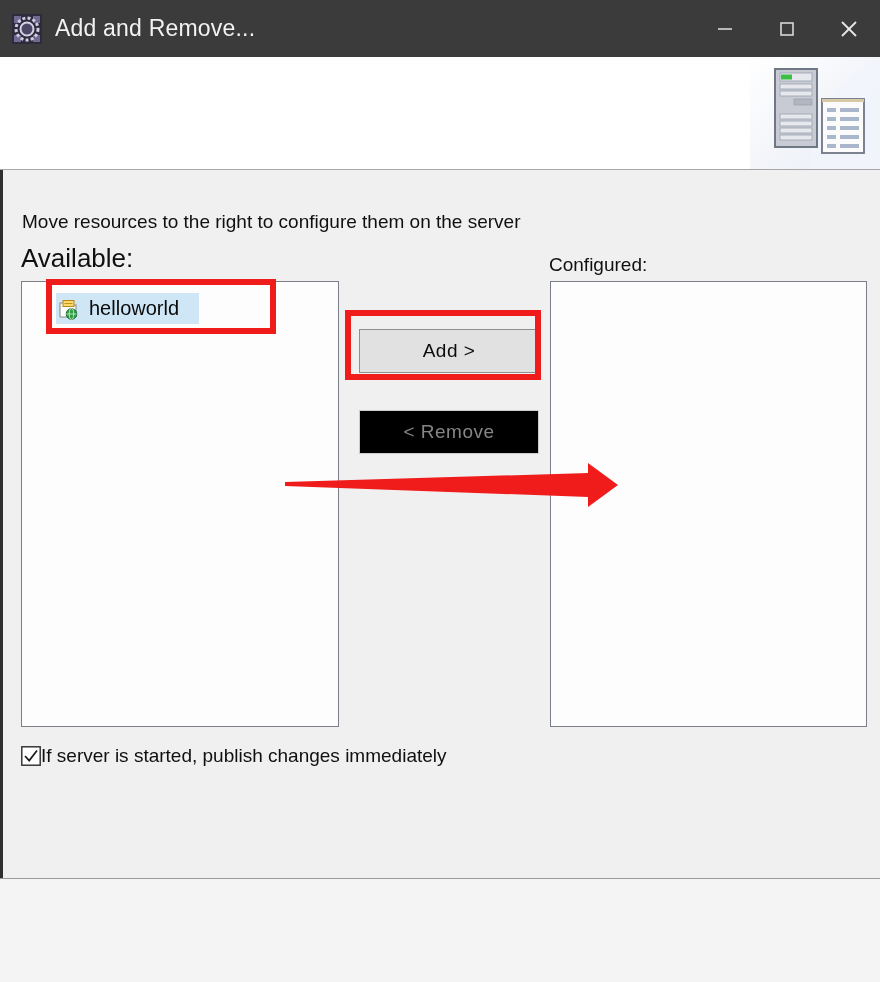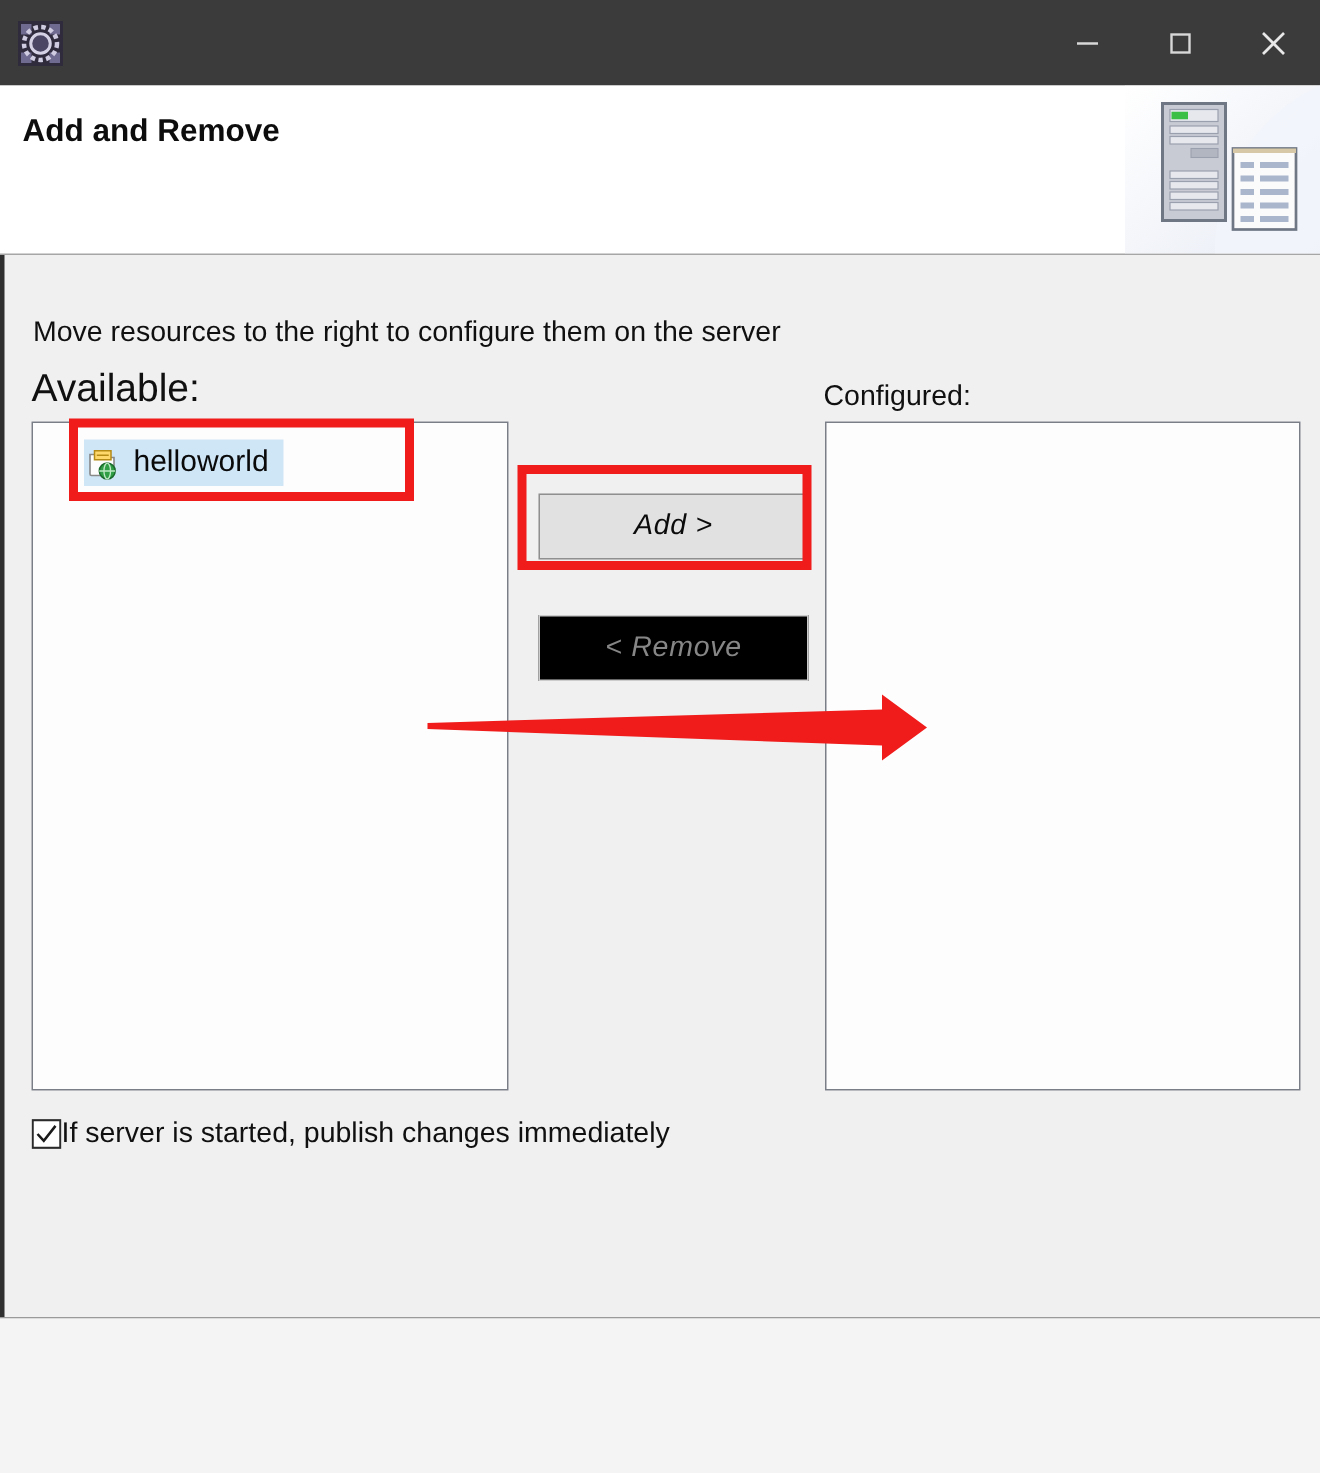--- a/index.html
+++ b/index.html
@@ -118,21 +118,21 @@
   #list-available { left: 21px; width: 318px; }
   #list-configured { left: 550px; width: 317px; }
 
   .list-item {
     position: absolute;
     left: 34px; top: 11px;
     height: 31px;
     display: flex;
     align-items: center;
     background: #cfe6f7;
-    padding-right: 10px;
+    padding-right: 20px;
     justify-content: space-between;
   }
   .list-item-icon { width: 24px; height: 24px; flex: 0 0 auto; }
   .list-item-label {
     font-size: 20px;
     color: #0a0a0a;
     margin-left: 9px;
     white-space: nowrap;
   }
 
@@ -142,21 +142,20 @@
     left: 359px;
     width: 180px;
     height: 44px;
     font-size: 19px;
     font-family: "Liberation Sans", sans-serif;
     box-sizing: border-box;
     display: flex;
     align-items: center;
     justify-content: center;
     letter-spacing: 0.5px;
-    font-style: italic;
   }
   .xfer-enabled {
     background: #e1e1e1;
     border: 1px solid #8f8f8f;
     color: #0b0b0b;
   }
   .xfer-disabled {
     background: #000000;
     border: 1px solid #cccccc;
     color: #868686;
@@ -232,20 +231,21 @@
       <rect x="0" y="0" width="30" height="30" fill="#2f2b3d"></rect>
       <g fill="#6f6a90">
         <rect x="2" y="2" width="7" height="7"></rect>
         <rect x="21" y="2" width="7" height="7"></rect>
         <rect x="2" y="21" width="7" height="7"></rect>
         <rect x="21" y="21" width="7" height="7"></rect>
       </g>
       <circle cx="15" cy="15" r="11" fill="none" stroke="#cfcbe0" stroke-width="3" stroke-dasharray="3 2.2"></circle>
       <circle cx="15" cy="15" r="6.5" fill="#4b4663" stroke="#d6d2e6" stroke-width="2"></circle>
     </svg>
+    <div id="title-text">Add and Remove...</div>
 
     <div id="win-controls">
       <div class="win-btn">
         <svg class="win-glyph" width="20" height="20" viewBox="0 0 20 20">
           <line x1="3" y1="10" x2="17" y2="10" stroke="#d8d8d8" stroke-width="1.6"></line>
         </svg>
       </div>
       <div class="win-btn">
         <svg class="win-glyph" width="20" height="20" viewBox="0 0 20 20">
           <rect x="4" y="4" width="12" height="12" fill="none" stroke="#d8d8d8" stroke-width="1.6"></rect>
@@ -254,21 +254,20 @@
       <div class="win-btn">
         <svg class="win-glyph" width="24" height="24" viewBox="0 0 24 24">
           <line x1="5" y1="5" x2="19" y2="19" stroke="#e8e8e8" stroke-width="1.8"></line>
           <line x1="19" y1="5" x2="5" y2="19" stroke="#e8e8e8" stroke-width="1.8"></line>
         </svg>
       </div>
     </div>
   </div>
 
   <div id="header">
-    <div id="header-title">Add and Remove</div>
 
     <svg id="header-art" viewBox="0 0 130 112">
       <defs>
         <linearGradient id="bgg" x1="0" y1="0" x2="1" y2="1">
           <stop offset="0" stop-color="#ffffff"></stop>
           <stop offset="1" stop-color="#e8ecf5"></stop>
         </linearGradient>
       </defs>
       <rect x="0" y="0" width="130" height="112" fill="url(#bgg)"></rect>
       <path d="M130 0 L130 112 L60 112 A120 120 0 0 1 130 0 Z" fill="#f2f5fb" opacity="0.85"></path>

